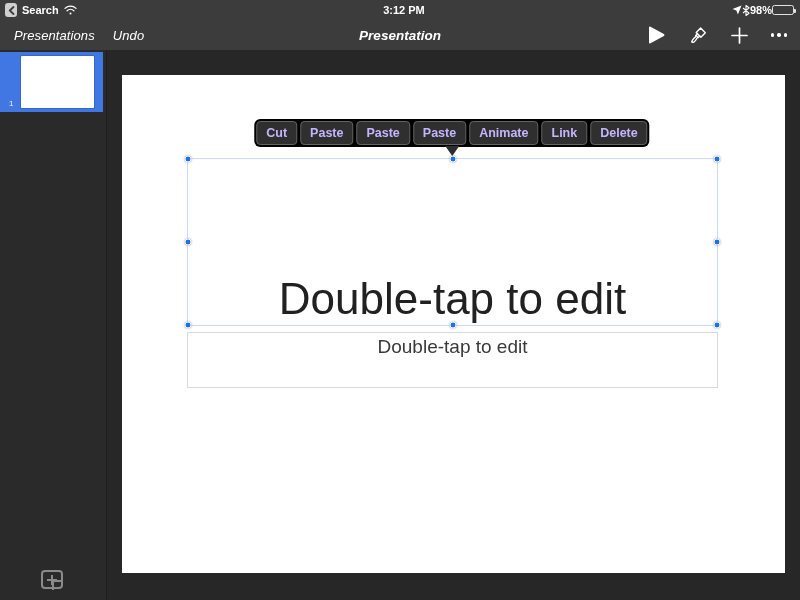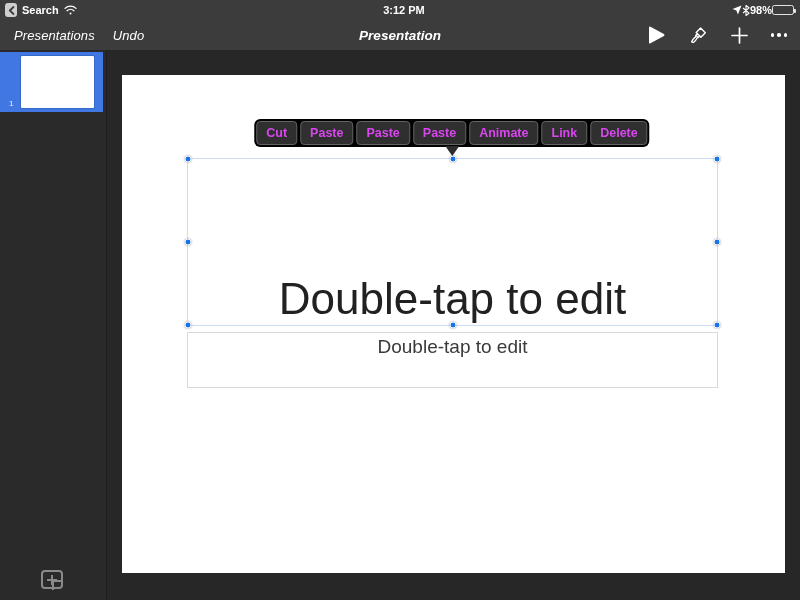--- a/index.html
+++ b/index.html
@@ -65,21 +65,21 @@
 
   .subtitle-box { position:absolute; left:65px; top:257px; width:531px; height:56px;
                   border:1px solid #d9d9d9; }
   .subtitle-text { position:absolute; left:0; right:0; top:3px; text-align:center;
                    font-size:19px; color:#3a3a3a; white-space:nowrap; }
 
   
   .ctx-menu { position:absolute; top:44px; left:330px; transform:translateX(-50%);
               background:#000; border-radius:6px; padding:2px; display:flex; gap:3px;
               height:28px; z-index:5; }
-  .ctx-btn { background:#2f2f2f; border:1px solid #636363; border-radius:4px; color:#d946ef;
+  .ctx-btn { background:#2f2f2f; border:1px solid #636363; border-radius:4px; color:#c4b5fd;
              font-size:12.5px; font-weight:600; padding:0 9px; display:flex; align-items:center;
              white-space:nowrap; }
   .ctx-arrow { position:absolute; top:27px; left:50%; transform:translateX(-50%); width:0; height:0;
                border-left:7px solid transparent; border-right:7px solid transparent;
                border-top:10px solid #2d2d2d; }
 
   svg { display:block; }
 </style>
 </head>
 <body>

